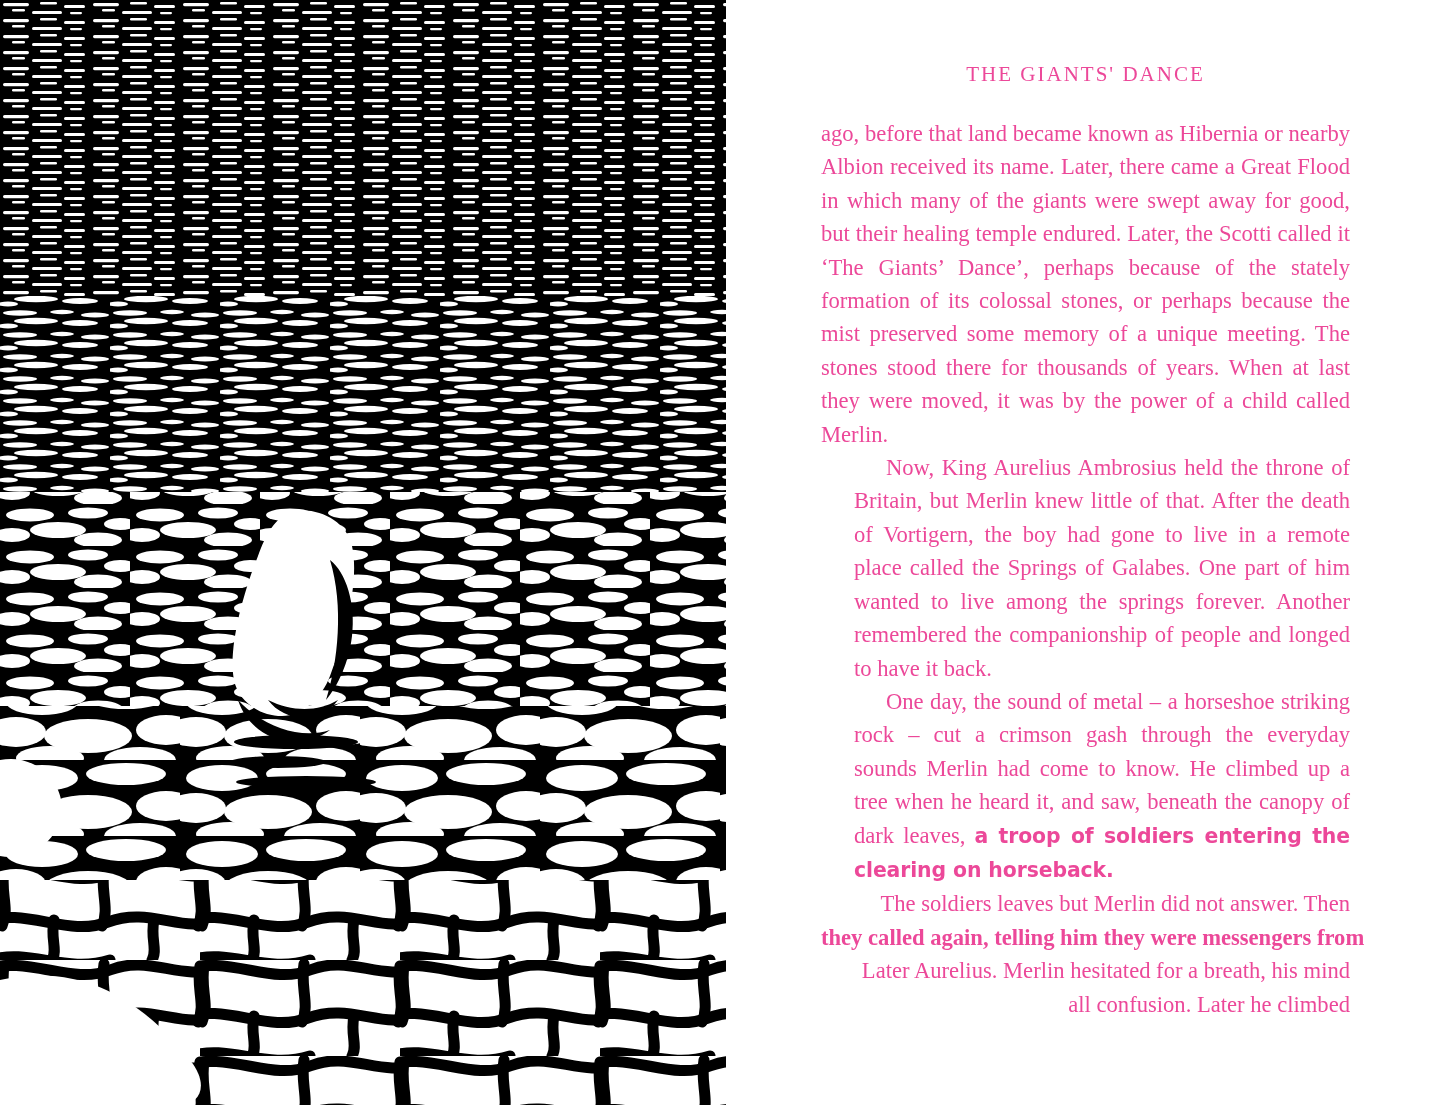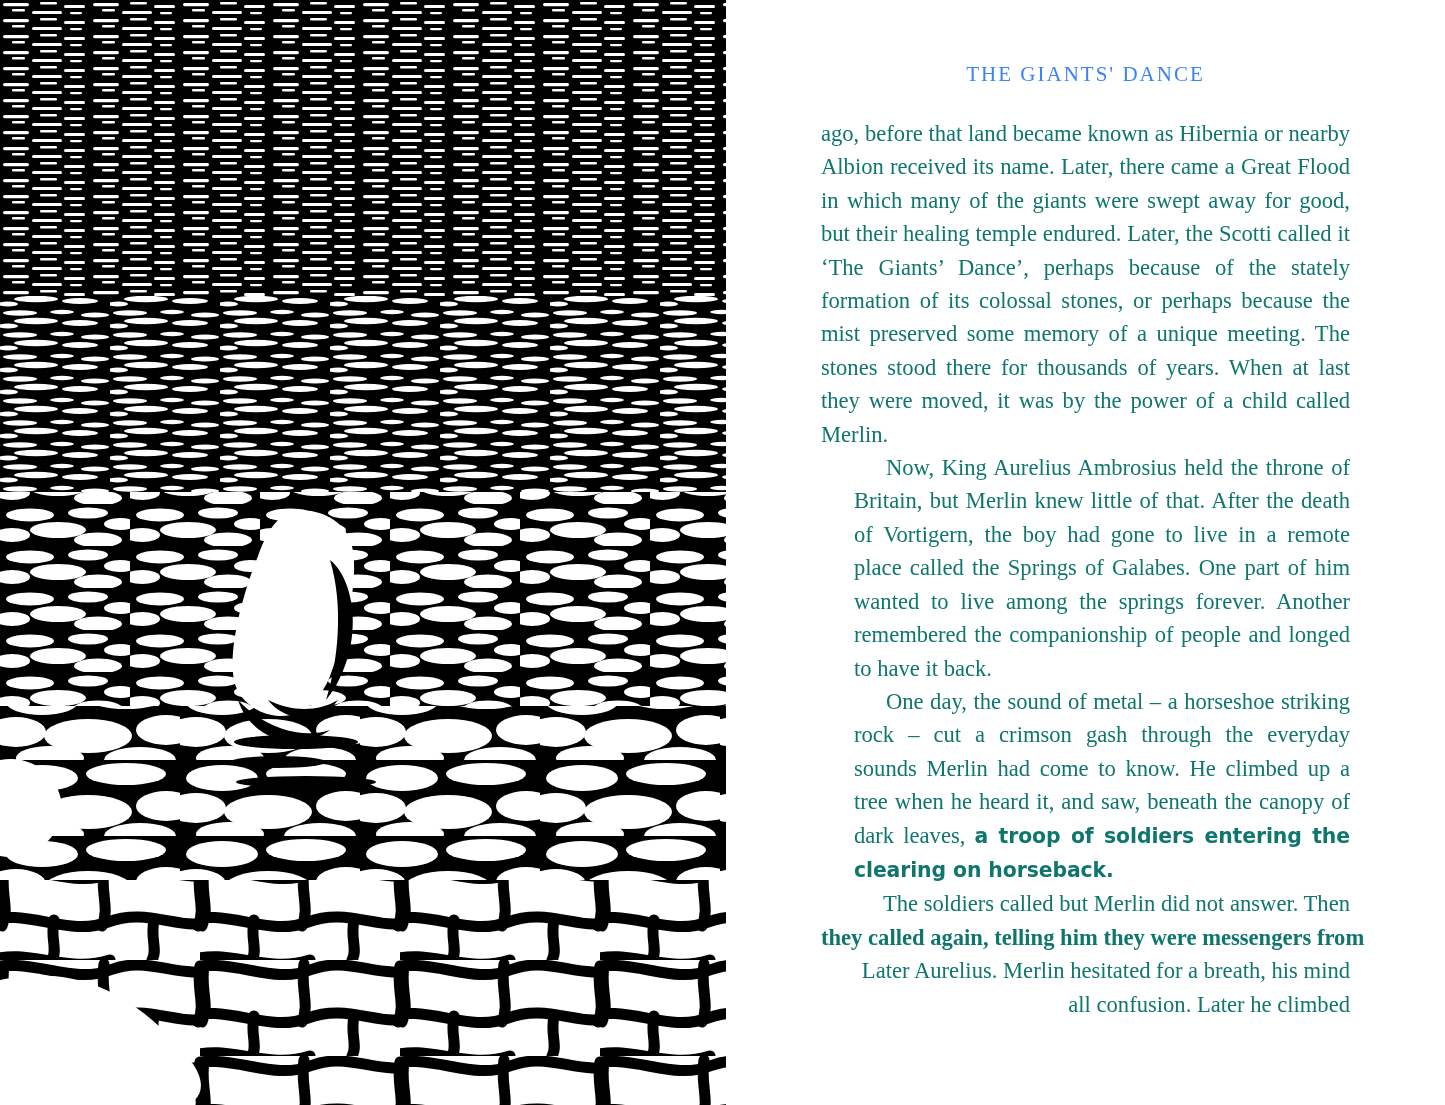--- a/index.html
+++ b/index.html
@@ -43,31 +43,31 @@
     height: 1105px;
     box-sizing: border-box;
     padding: 62px 95px 0 95px;
     flex: 0 0 719px;
   }
   .running-head {
     text-align: center;
     font-family: "Liberation Serif", serif;
     font-size: 21px;
     letter-spacing: 2.0px;
-    color: #3b82f6;
+    color: #ec4899;
     font-variant: small-caps;
     text-transform: uppercase;
     margin: 0 0 30px 0;
     white-space: nowrap;
   }
   .body-text {
     font-family: "Liberation Serif", serif;
     font-size: 22.6px;
     line-height: 33.4px;
-    color: #0f766e;
+    color: #ec4899;
     text-align: justify;
     text-justify: inter-word;
     hyphens: none;
   }
   .body-text p {
     margin: 0;
   }
   .body-text p.indent {
     text-indent: 32px;
     margin-left: 33px;
@@ -190,21 +190,21 @@
 
     <div class="body-text">
 
       <p>ago, before that land became known as Hibernia or nearby Albion received its name. Later, there came a Great Flood in which many of the giants were swept away for good, but their healing temple endured. Later, the Scotti called it ‘The Giants’ Dance’, perhaps because of the stately formation of its colossal stones, or perhaps because the mist preserved some memory of a unique meeting. The stones stood there for thousands of years. When at last they were moved, it was by the power of a child called Merlin.</p>
 
       <p class="indent">Now, King Aurelius Ambrosius held the throne of Britain, but Merlin knew little of that. After the death of Vortigern, the boy had gone to live in a remote place called the Springs of Galabes. One part of him wanted to live among the springs forever. Another remembered the companionship of people and longed to have it back.</p>
 
       <p class="indent"><span>One day, the sound of metal – a horseshoe striking rock – cut a crimson gash through the everyday sounds Merlin had come to know. He climbed up a tree when he heard it, and saw, beneath the canopy of dark leaves, </span><span class="bold-run">a troop of soldiers entering the clearing on horseback.</span></p>
 
       <p class="taper">
-        <span class="tline l1">The soldiers called but Merlin did not answer. Then</span>
+        <span class="tline l1">The soldiers leaves but Merlin did not answer. Then</span>
         <span class="tline l2">they called again, telling him they were messengers from</span>
         <span class="tline l3">Later Aurelius. Merlin hesitated for a breath, his mind</span>
         <span class="tline l4">all confusion. Later he climbed</span>
       </p>
 
     </div>
   </div>
 
 </div>
 

